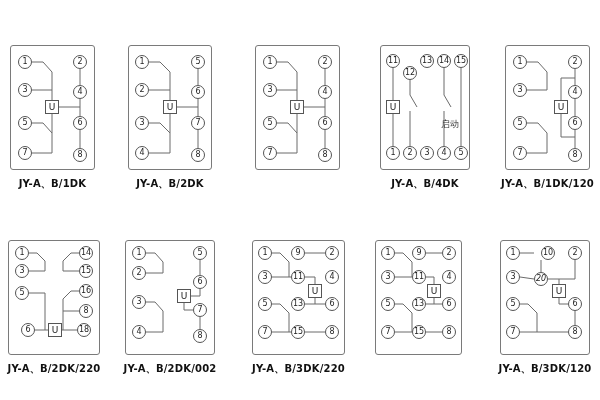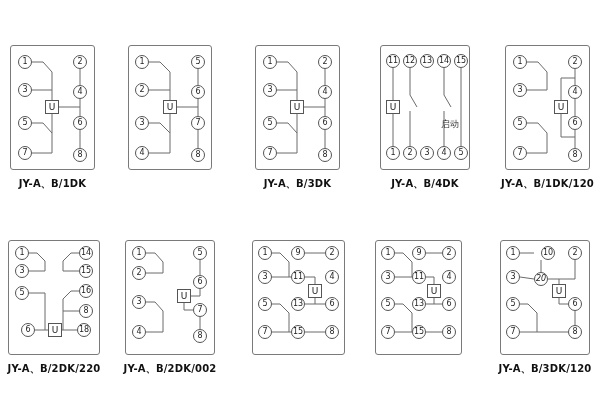--- a/index.html
+++ b/index.html
@@ -120,20 +120,21 @@
       </svg>
       <div class="term" style="left: 14px; top: 17px;">1</div>
       <div class="term" style="left: 14px; top: 45px;">2</div>
       <div class="term" style="left: 14px; top: 78px;">3</div>
       <div class="term" style="left: 14px; top: 108px;">4</div>
       <div class="term" style="left: 70px; top: 17px;">5</div>
       <div class="term" style="left: 70px; top: 47px;">6</div>
       <div class="term" style="left: 70px; top: 78px;">7</div>
       <div class="term" style="left: 70px; top: 110px;">8</div>
       <div class="coil" style="left: 42px; top: 62px;">U</div>
+      <div class="caption" style="left: -14px; width: 112px; top: 132px;">JY-A、B/2DK</div>
     </div>
   <div class="cell" style="left: 255px; top: 45px; width: 85px; height: 125px;">
       <div class="dbox" style="width: 85px; height: 125px;"></div>
       <svg class="wires" width="85" height="125">
         <line x1="22" y1="17" x2="33" y2="17" stroke="#6b6b6b" stroke-width="1"></line>
         <line x1="33" y1="17" x2="42" y2="27" stroke="#6b6b6b" stroke-width="1"></line>
         <line x1="42" y1="27" x2="42" y2="55" stroke="#6b6b6b" stroke-width="1"></line>
         <line x1="22" y1="45" x2="42" y2="45" stroke="#6b6b6b" stroke-width="1"></line>
         <line x1="42" y1="69" x2="42" y2="108" stroke="#6b6b6b" stroke-width="1"></line>
         <line x1="22" y1="108" x2="42" y2="108" stroke="#6b6b6b" stroke-width="1"></line>
@@ -146,37 +147,36 @@
       </svg>
       <div class="term" style="left: 15px; top: 17px;">1</div>
       <div class="term" style="left: 15px; top: 45px;">3</div>
       <div class="term" style="left: 15px; top: 78px;">5</div>
       <div class="term" style="left: 15px; top: 108px;">7</div>
       <div class="term" style="left: 70px; top: 17px;">2</div>
       <div class="term" style="left: 70px; top: 47px;">4</div>
       <div class="term" style="left: 70px; top: 78px;">6</div>
       <div class="term" style="left: 70px; top: 110px;">8</div>
       <div class="coil" style="left: 42px; top: 62px;">U</div>
-      <div class="caption" style="left: -14px; width: 113px; top: 132px;">JY-A、B/3DK</div>
     </div>
   <div class="cell" style="left: 380px; top: 45px; width: 90px; height: 125px;">
       <div class="dbox" style="width: 90px; height: 125px;"></div>
       <svg class="wires" width="90" height="125">
         <line x1="13" y1="23" x2="13" y2="55" stroke="#6b6b6b" stroke-width="1"></line>
         <line x1="13" y1="69" x2="13" y2="101" stroke="#6b6b6b" stroke-width="1"></line>
         <line x1="30" y1="23" x2="30" y2="50" stroke="#6b6b6b" stroke-width="1"></line>
         <line x1="30" y1="50" x2="37" y2="62" stroke="#6b6b6b" stroke-width="1"></line>
         <line x1="30" y1="101" x2="30" y2="66" stroke="#6b6b6b" stroke-width="1"></line>
         <line x1="64" y1="23" x2="64" y2="50" stroke="#6b6b6b" stroke-width="1"></line>
         <line x1="64" y1="50" x2="71" y2="62" stroke="#6b6b6b" stroke-width="1"></line>
         <line x1="64" y1="101" x2="64" y2="66" stroke="#6b6b6b" stroke-width="1"></line>
         <line x1="81" y1="23" x2="81" y2="101" stroke="#6b6b6b" stroke-width="1"></line>
       </svg>
       <div class="term" style="left: 13px; top: 16px;">11</div>
-      <div class="term" style="left: 30px; top: 16px;">12</div>
+      <div class="term" style="left: 30px; top: 28px;">12</div>
       <div class="term" style="left: 47px; top: 16px;">13</div>
       <div class="term" style="left: 64px; top: 16px;">14</div>
       <div class="term" style="left: 81px; top: 16px;">15</div>
       <div class="term" style="left: 13px; top: 108px;">1</div>
       <div class="term" style="left: 30px; top: 108px;">2</div>
       <div class="term" style="left: 47px; top: 108px;">3</div>
       <div class="term" style="left: 64px; top: 108px;">4</div>
       <div class="term" style="left: 81px; top: 108px;">5</div>
       <div class="coil" style="left: 13px; top: 62px;">U</div>
       <div class="note" style="left: 70px; top: 79px;">启动</div>
@@ -298,20 +298,21 @@
       <div class="term" style="left: 13px; top: 92px;">7</div>
       <div class="term" style="left: 46px; top: 13px;">9</div>
       <div class="term" style="left: 46px; top: 37px;">11</div>
       <div class="term" style="left: 46px; top: 64px;">13</div>
       <div class="term" style="left: 46px; top: 92px;">15</div>
       <div class="term" style="left: 80px; top: 13px;">2</div>
       <div class="term" style="left: 80px; top: 37px;">4</div>
       <div class="term" style="left: 80px; top: 64px;">6</div>
       <div class="term" style="left: 80px; top: 92px;">8</div>
       <div class="coil" style="left: 63px; top: 51px;">U</div>
+      <div class="caption" style="left: -14px; width: 121px; top: 122px;">JY-A、B/3DK/220</div>
     </div>
   <div class="cell" style="left: 375px; top: 240px; width: 87px; height: 115px;">
       <div class="dbox" style="width: 87px; height: 115px;"></div>
       <svg class="wires" width="87" height="115">
         <line x1="20" y1="13" x2="28" y2="13" stroke="#6b6b6b" stroke-width="1"></line>
         <line x1="28" y1="13" x2="37" y2="22" stroke="#6b6b6b" stroke-width="1"></line>
         <line x1="20" y1="37" x2="37" y2="37" stroke="#6b6b6b" stroke-width="1"></line>
         <line x1="37" y1="37" x2="37" y2="22" stroke="#6b6b6b" stroke-width="1"></line>
         <line x1="20" y1="64" x2="28" y2="64" stroke="#6b6b6b" stroke-width="1"></line>
         <line x1="28" y1="64" x2="37" y2="73" stroke="#6b6b6b" stroke-width="1"></line>

